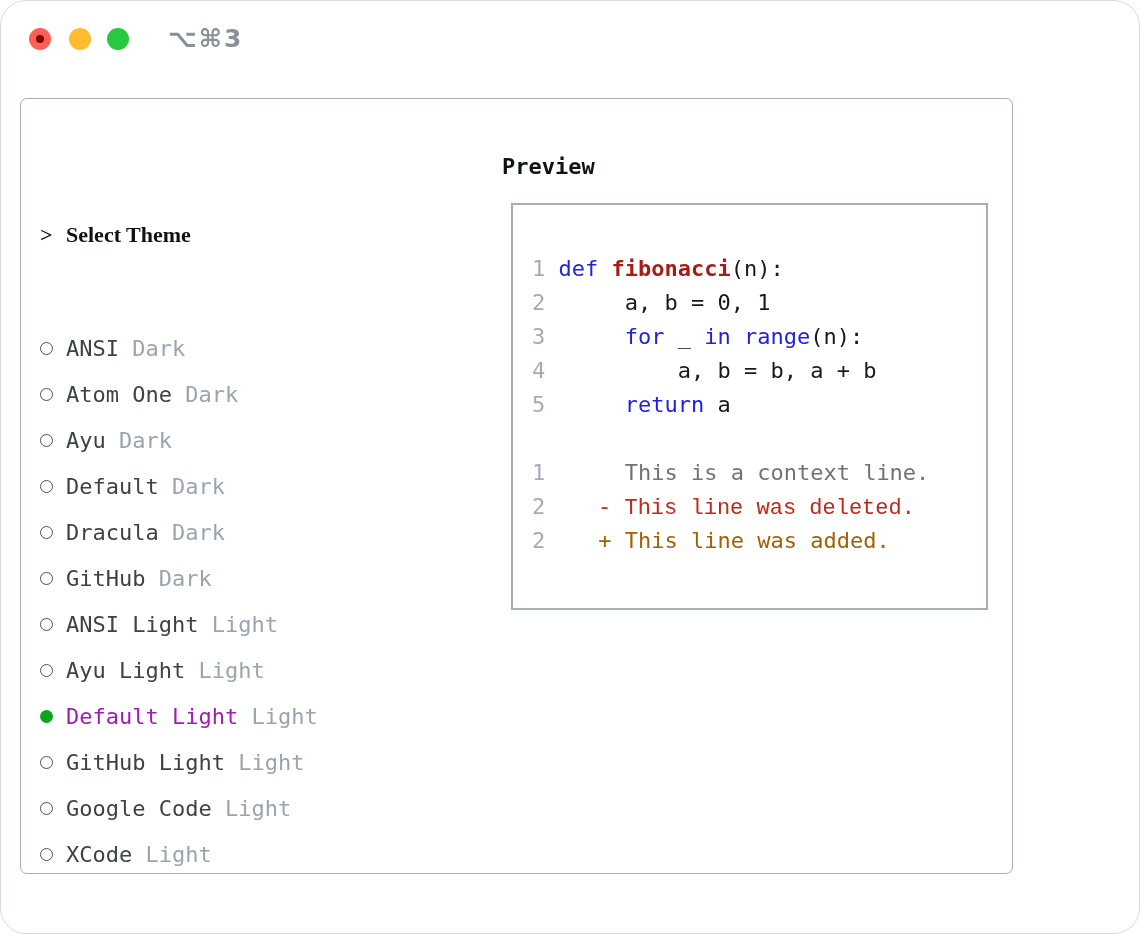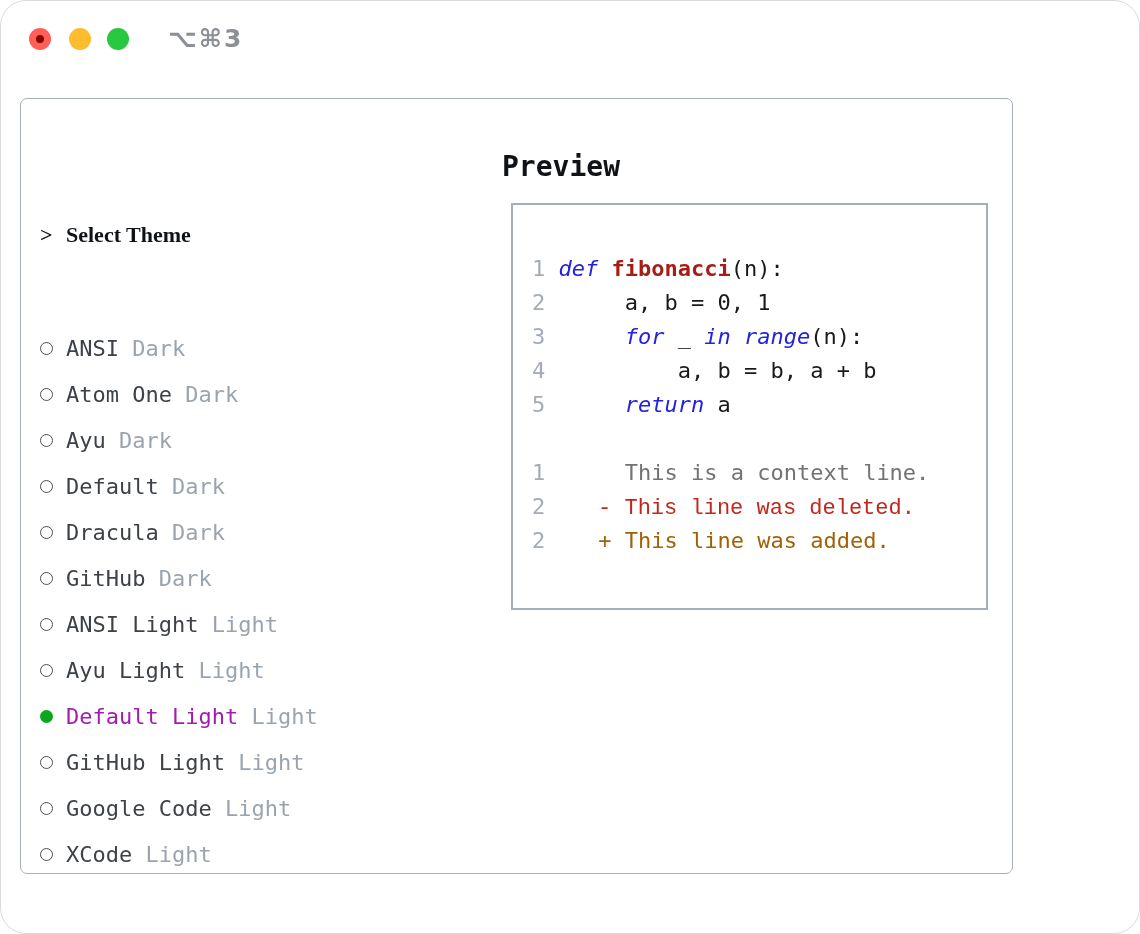--- a/index.html
+++ b/index.html
@@ -19,25 +19,25 @@
   .row{height:34px;}
   .hdr{font-weight:bold;color:#0f1317;font-family:Liberation Serif, serif;}
   .cursor{display:inline-block;width:26px;}
   .theme-row{position:relative;padding-left:26px;color:#3c4248;margin-top:12px;}
   .circle{position:absolute;left:0;top:10px;width:13px;height:13px;border:1.5px solid #4b5158;border-radius:50%;box-sizing:border-box;background:transparent;}
   .circle.sel{background:#0aa622;border:none;}
   .tname.sel{color:#a21caf;}
   .tag{color:#9aa4af;}
   .apply-hdr{padding-left:26px;color:#16191d;}
   
-  .preview-hdr{position:absolute;left:481px;top:51px;font-size:28px;line-height:34px;font-weight:bold;color:#0f1317;}
+  .preview-hdr{position:absolute;left:481px;top:51px;font-size:22px;line-height:34px;font-weight:bold;color:#0f1317;}
   .pbox{position:absolute;left:490px;top:104px;width:477px;height:407px;border:2px solid #a6afb9;box-sizing:border-box;background:#fff;}
   .code{position:absolute;left:19px;top:47px;font-size:22px;line-height:34px;white-space:pre;}
   .tok-num{color:#a3acb6;}
-  .tok-kw{color:#2222e0;font-style:italic;}
+  .tok-kw{color:#2222e0;}
   .tok-fn{color:#a51d15;font-weight:bold;}
   .tok-plain{color:#17191c;}
   .tok-ctx{color:#737373;}
   .tok-del{color:#c1271a;font-family:Liberation Mono, monospace;}
   .tok-add{color:#a16207;}
 </style>
 </head>
 <body>
 
 <div class="window">

